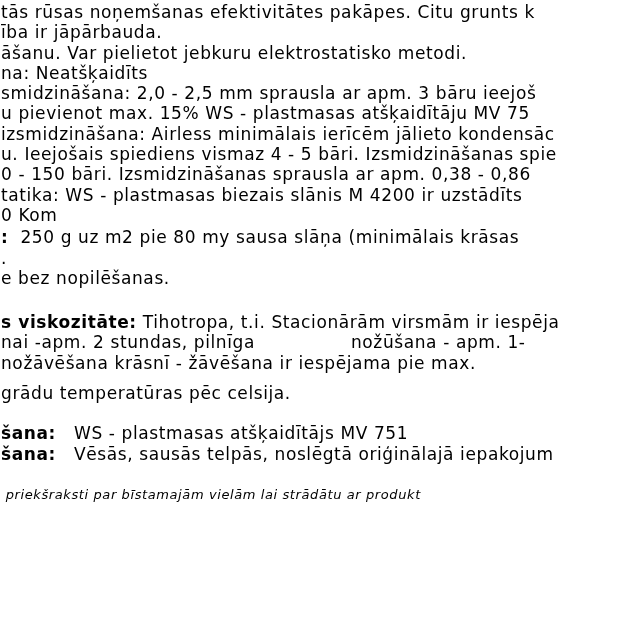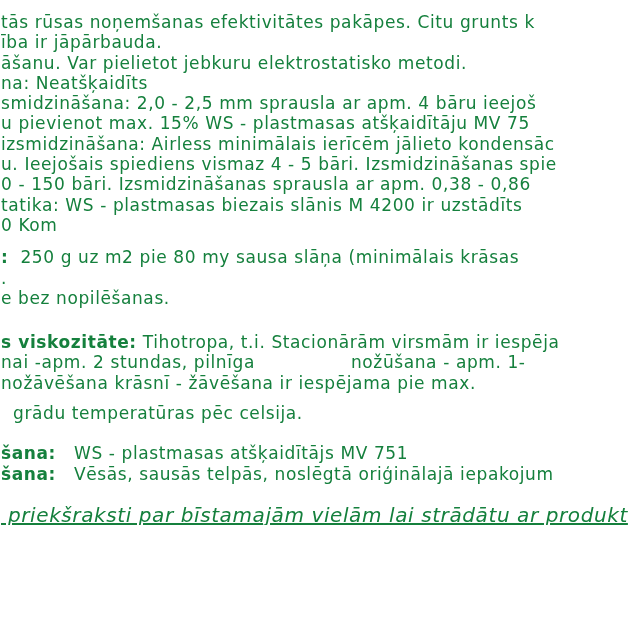--- a/index.html
+++ b/index.html
@@ -9,59 +9,58 @@
   }
   .doc {
     position: relative;
     width: 640px;
     height: 640px;
     overflow: hidden;
     background: #ffffff;
     font-family: "DejaVu Sans", sans-serif;
     font-size: 17px;
     line-height: 20.3px;
-    color: #15803d;
+    color: #000000;
     letter-spacing: 0.6px;
-    padding-top: 12px;
+    padding-top: 2px;
     padding-left: 1px;
     box-sizing: border-box;
   }
   .line {
     white-space: pre;
     overflow: hidden;
     height: 20.3px;
   }
   .line .b {
     font-weight: 700;
   }
   .italic {
     font-style: italic;
-    font-size: 20px;
-    text-decoration: underline;
+    font-size: 13px;
   }
   
   .g-para   { margin-top: 40.6px; }  
   .g23      { }
-  .g2       { margin-top: 12px; }
+  .g2       { margin-top: 2px; }
   .g6       { margin-top: 6px; }
   .g24      { margin-top: 24px; }
-  .g10      { margin-top: 10px; margin-left: 12px; }
+  .g10      { margin-top: 10px; }
   .g3       { margin-top: 20px; }
   .g21      { margin-top: 21px; }
 </style>
 </head>
 <body>
 
 <div class="doc">
   <div class="line"><span class="b"></span><span>tās rūsas noņemšanas efektivitātes pakāpes. Citu grunts k</span></div>
   <div class="line"><span class="b"></span><span>ība ir jāpārbauda.</span></div>
 
   <div class="line"><span class="b"></span><span>āšanu. Var pielietot jebkuru elektrostatisko metodi.</span></div>
   <div class="line"><span class="b"></span><span>na: Neatšķaidīts</span></div>
-  <div class="line"><span class="b"></span><span>smidzināšana: 2,0 - 2,5 mm sprausla ar apm. 4 bāru ieejoš</span></div>
+  <div class="line"><span class="b"></span><span>smidzināšana: 2,0 - 2,5 mm sprausla ar apm. 3 bāru ieejoš</span></div>
   <div class="line"><span class="b"></span><span>u pievienot max. 15% WS - plastmasas atšķaidītāju MV 75</span></div>
   <div class="line"><span class="b"></span><span>izsmidzināšana: Airless minimālais ierīcēm jālieto kondensāc</span></div>
   <div class="line"><span class="b"></span><span>u. Ieejošais spiediens vismaz 4 - 5 bāri. Izsmidzināšanas spie</span></div>
   <div class="line"><span class="b"></span><span>0 - 150 bāri. Izsmidzināšanas sprausla ar apm. 0,38 - 0,86</span></div>
 
   <div class="line g23"><span class="b"></span><span>tatika: WS - plastmasas biezais slānis M 4200 ir uzstādīts</span></div>
   <div class="line"><span class="b"></span><span>0 Kom</span></div>
   <div class="line g2"><span class="b">:</span><span>  250 g uz m2 pie 80 my sausa slāņa (minimālais krāsas</span></div>
   <div class="line"><span class="b"></span><span>.</span></div>
 

